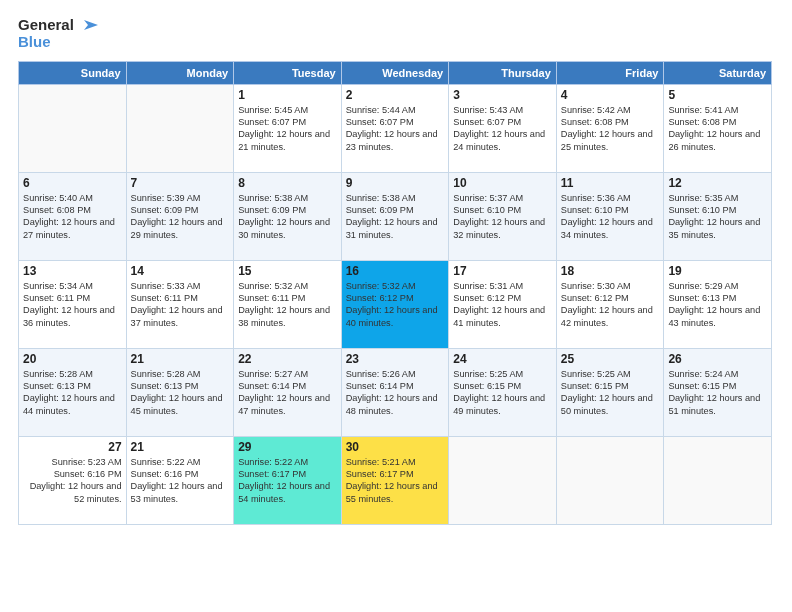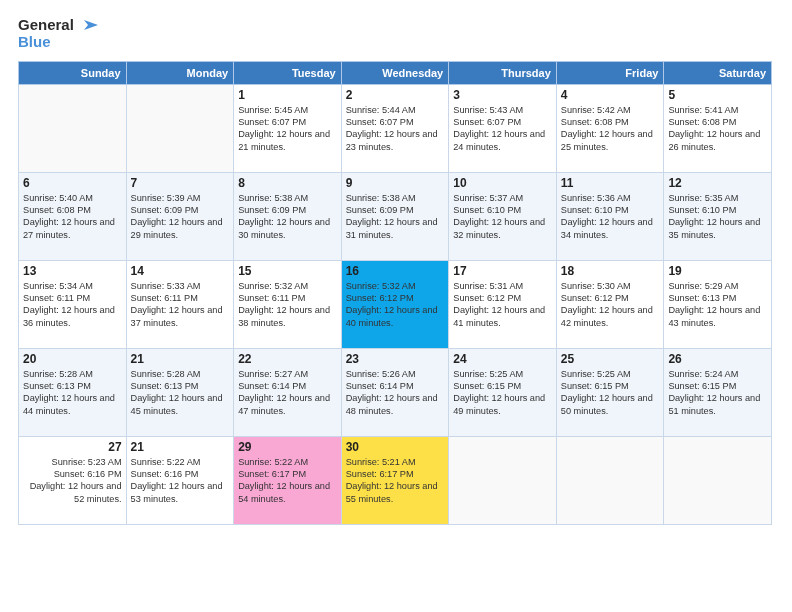--- a/index.html
+++ b/index.html
@@ -290,21 +290,21 @@
             <div class="day-info">Sunrise: 5:23 AM
 Sunset: 6:16 PM
 Daylight: 12 hours and 52 minutes.</div>
           </td>
           <td style="background: rgb(255, 255, 255);">
             <div class="day-num">21</div>
             <div class="day-info">Sunrise: 5:22 AM
 Sunset: 6:16 PM
 Daylight: 12 hours and 53 minutes.</div>
           </td>
-          <td style="background: #f9a8d4;">
+          <td style="background: #5eead4;">
             <div class="day-num">29</div>
             <div class="day-info">Sunrise: 5:22 AM
 Sunset: 6:17 PM
 Daylight: 12 hours and 54 minutes.</div>
           </td>
           <td style="background: #fde047;">
             <div class="day-num">30</div>
             <div class="day-info">Sunrise: 5:21 AM
 Sunset: 6:17 PM
 Daylight: 12 hours and 55 minutes.</div>

